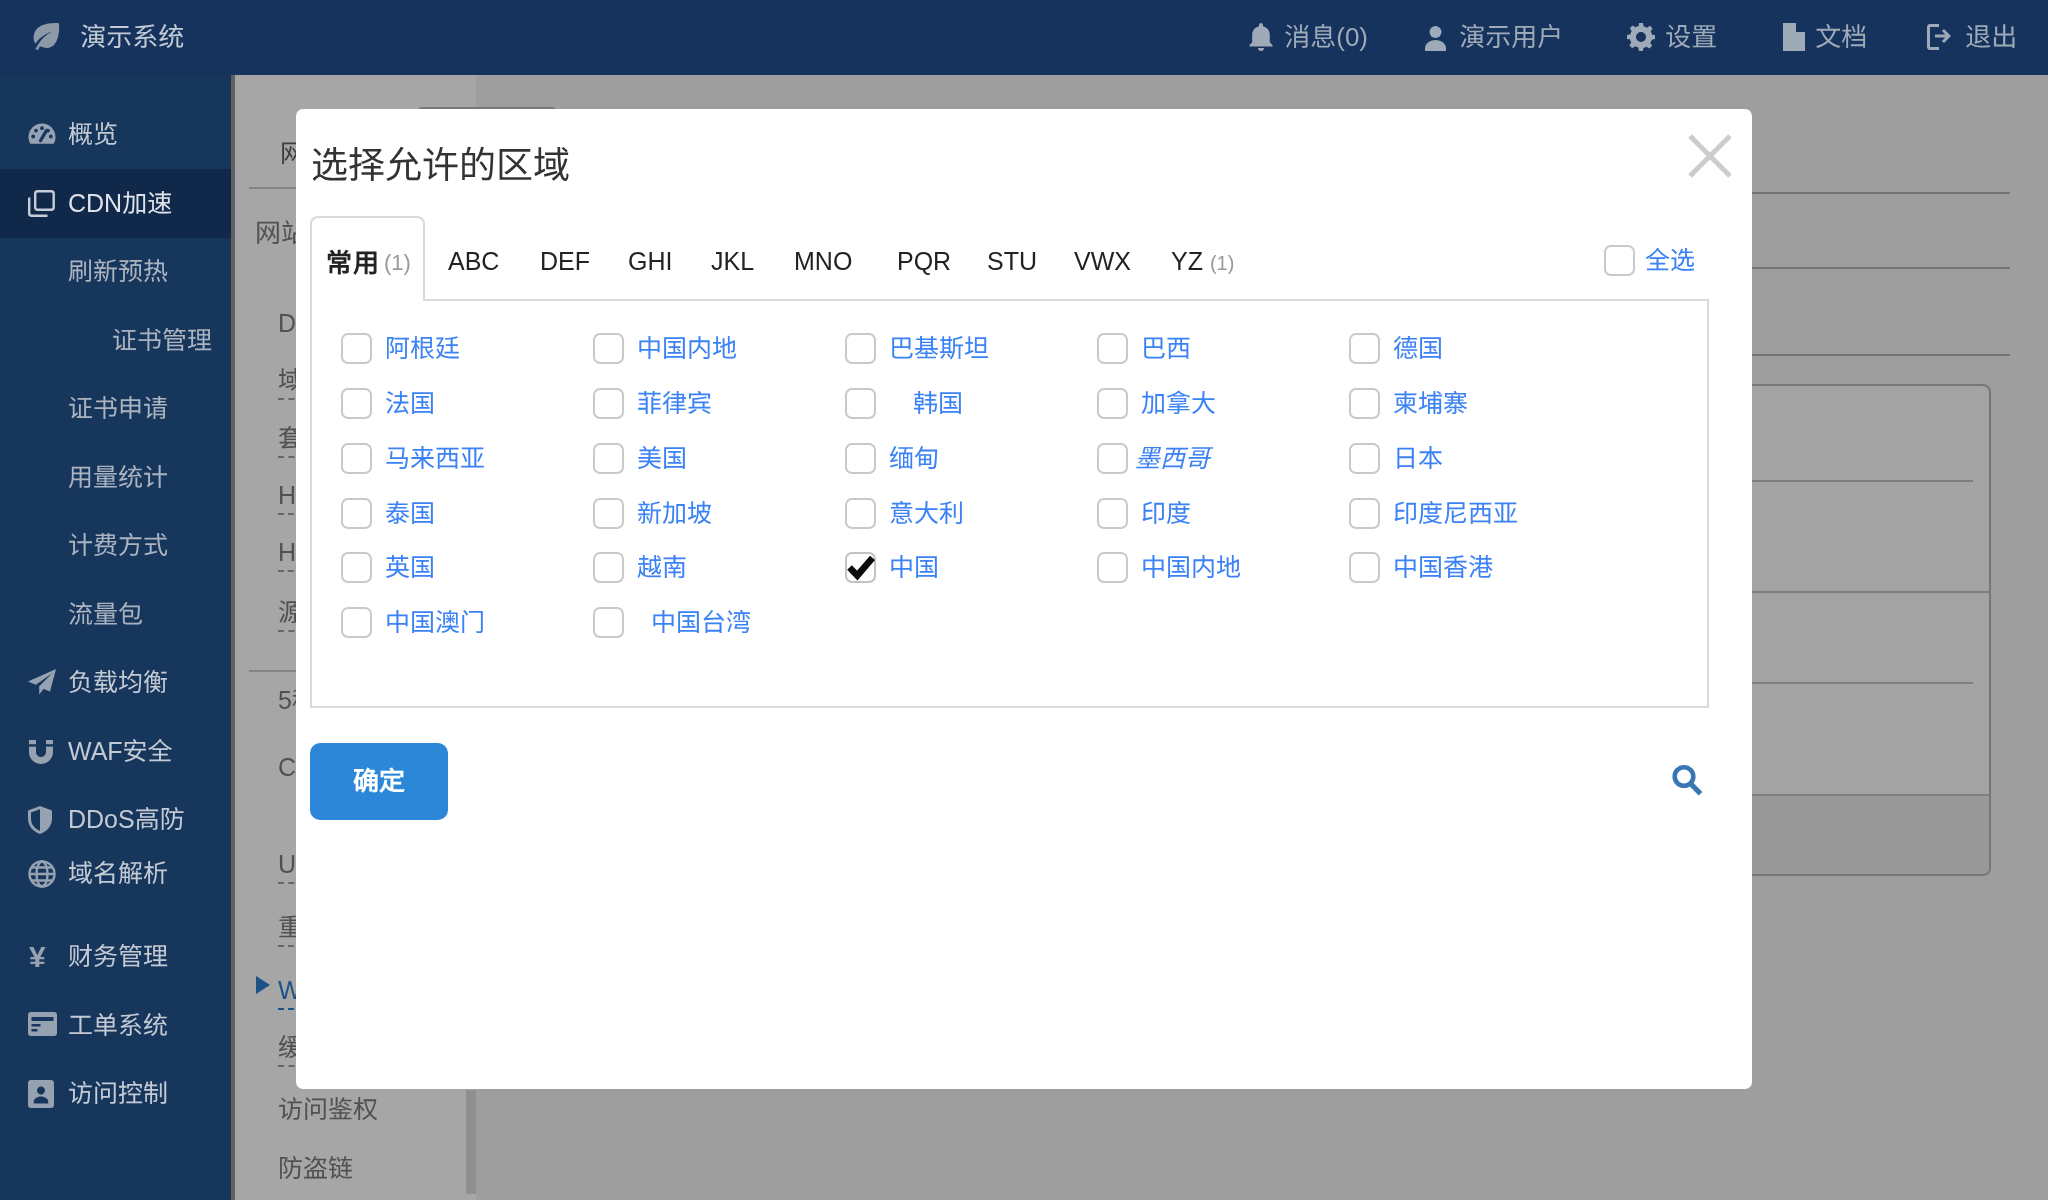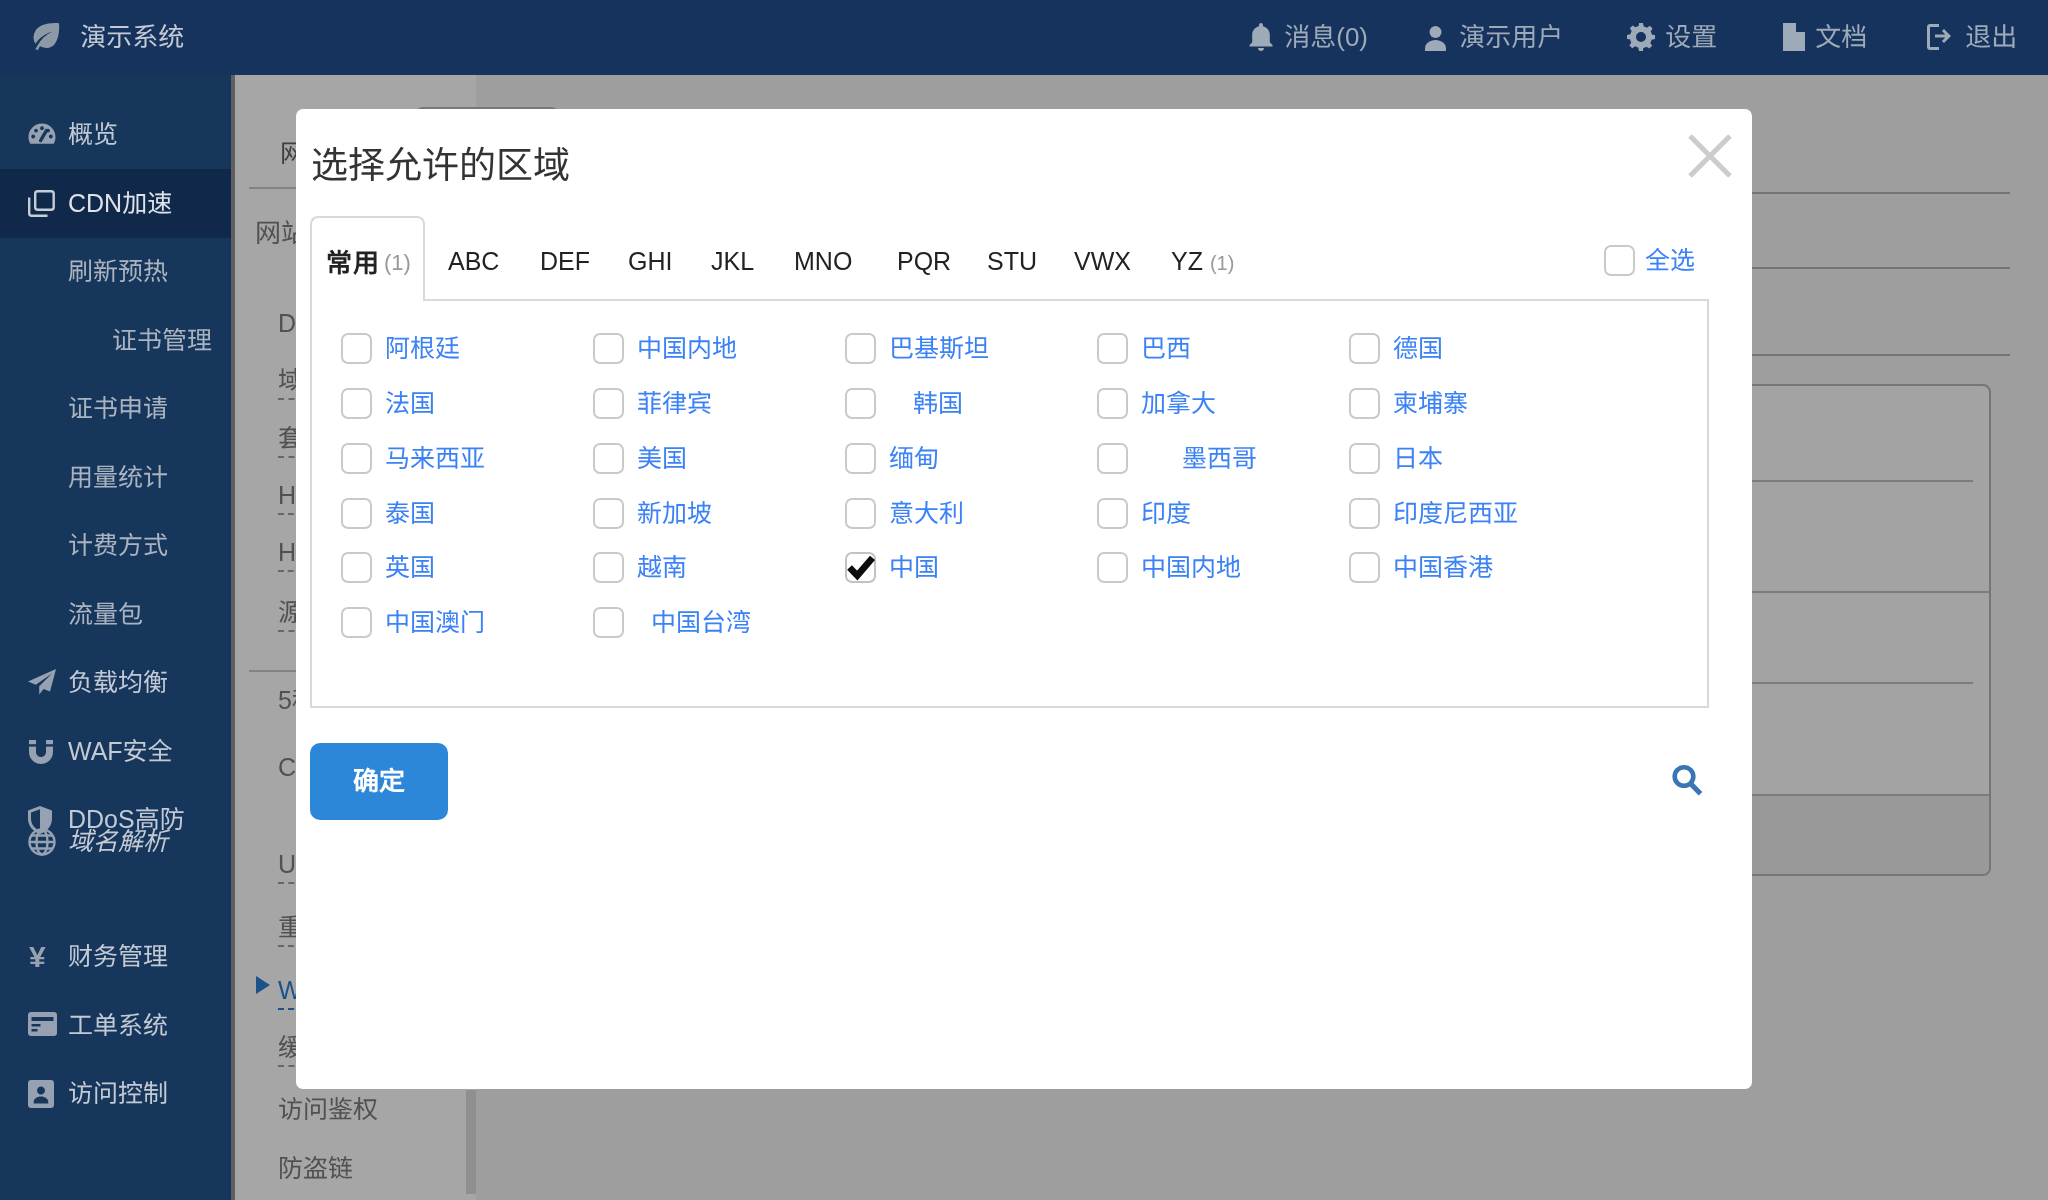--- a/index.html
+++ b/index.html
@@ -190,21 +190,21 @@
         <rect x="18" y="6.2" width="7" height="2.4" fill="#17365c"></rect>
       </svg>
     <span class="txt">WAF安全</span>
   </div>
   <div class="srow main" style="top:710px;">
     <svg width="24" height="28" viewBox="0 0 24 28" fill="#96a2b1">
         <path d="M12 0 L24 4.5 v8 C24 20 19 25.6 12 28 5 25.6 0 20 0 12.5 v-8 z M12 3.2 L3 6.6 v5.9 c0 5.8 3.7 10.3 9 12.3 z"></path>
       </svg>
     <span class="txt">DDoS高防</span>
   </div>
-  <div class="srow main" style="top:732px;font-style:italic;">
+  <div class="srow main" style="top:764px;">
     <svg width="28" height="28" viewBox="0 0 28 28">
         <g fill="none" stroke="#96a2b1" stroke-width="2.4">
           <circle cx="14" cy="14" r="12.5"></circle>
           <ellipse cx="14" cy="14" rx="5.5" ry="12.5"></ellipse>
           <path d="M1.5 14 h25 M3.5 7.5 h21 M3.5 20.5 h21"></path>
         </g>
       </svg>
     <span class="txt">域名解析</span>
   </div>
   <div class="srow main" style="top:847px;">
@@ -273,21 +273,21 @@
   <div class="cblabel" style="left:845px; top:279px; line-height:31px;">加拿大</div>
   <div class="cb" style="left:1053px; top:279px;"></div>
   <div class="cblabel" style="left:1097px; top:279px; line-height:31px;">柬埔寨</div>
   <div class="cb" style="left:45px; top:334px;"></div>
   <div class="cblabel" style="left:89px; top:334px; line-height:31px;">马来西亚</div>
   <div class="cb" style="left:297px; top:334px;"></div>
   <div class="cblabel" style="left:341px; top:334px; line-height:31px;">美国</div>
   <div class="cb" style="left:549px; top:334px;"></div>
   <div class="cblabel" style="left:593px; top:334px; line-height:31px;">缅甸</div>
   <div class="cb" style="left:801px; top:334px;"></div>
-  <div class="cblabel" style="left:886px; top:334px; line-height:31px;">墨西哥</div>
+  <div class="cblabel" style="left:839px; top:334px; line-height:31px;font-style:italic;">墨西哥</div>
   <div class="cb" style="left:1053px; top:334px;"></div>
   <div class="cblabel" style="left:1097px; top:334px; line-height:31px;">日本</div>
   <div class="cb" style="left:45px; top:388.5px;"></div>
   <div class="cblabel" style="left:89px; top:388.5px; line-height:31px;">泰国</div>
   <div class="cb" style="left:297px; top:388.5px;"></div>
   <div class="cblabel" style="left:341px; top:388.5px; line-height:31px;">新加坡</div>
   <div class="cb" style="left:549px; top:388.5px;"></div>
   <div class="cblabel" style="left:593px; top:388.5px; line-height:31px;">意大利</div>
   <div class="cb" style="left:801px; top:388.5px;"></div>
   <div class="cblabel" style="left:845px; top:388.5px; line-height:31px;">印度</div>

